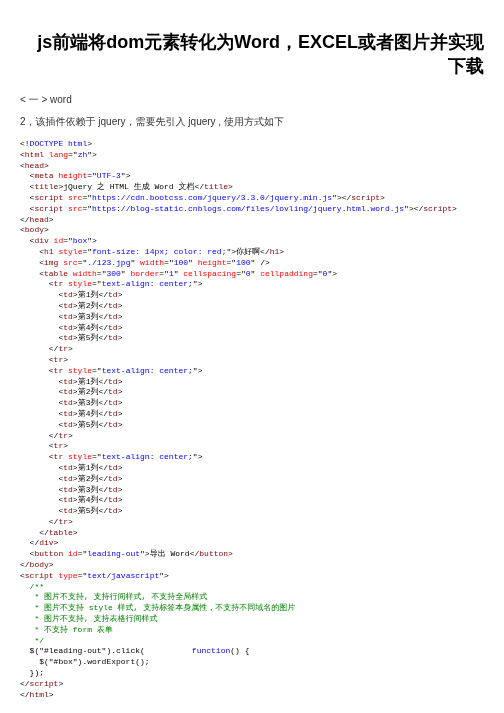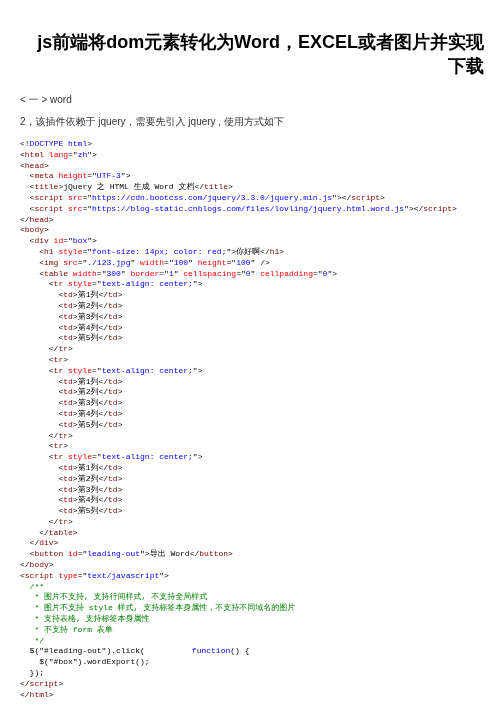--- a/index.html
+++ b/index.html
@@ -92,21 +92,21 @@
 <span class="c-punct">        &lt;</span><span class="c-tag">td</span><span class="c-punct">&gt;</span><span class="c-text">第5列</span><span class="c-punct">&lt;/</span><span class="c-tag">td</span><span class="c-punct">&gt;</span>
 <span class="c-punct">      &lt;/</span><span class="c-tag">tr</span><span class="c-punct">&gt;</span>
 <span class="c-punct">    &lt;/</span><span class="c-tag">table</span><span class="c-punct">&gt;</span>
 <span class="c-punct">  &lt;/</span><span class="c-tag">div</span><span class="c-punct">&gt;</span>
 <span class="c-punct">  &lt;</span><span class="c-tag">button </span><span class="c-attr">id</span><span class="c-punct">="</span><span class="c-val">leading-out</span><span class="c-punct">"&gt;</span><span class="c-text">导出 Word</span><span class="c-punct">&lt;/</span><span class="c-tag">button</span><span class="c-punct">&gt;</span>
 <span class="c-punct">&lt;/</span><span class="c-tag">body</span><span class="c-punct">&gt;</span>
 <span class="c-punct">&lt;</span><span class="c-tag">script </span><span class="c-attr">type</span><span class="c-punct">="</span><span class="c-val">text/javascript</span><span class="c-punct">"&gt;</span>
 <span class="c-comment">  /**</span>
 <span class="c-comment">   * 图片不支持, 支持行间样式, 不支持全局样式</span>
 <span class="c-comment">   * 图片不支持 style 样式, 支持标签本身属性，不支持不同域名的图片</span>
-<span class="c-comment">   * 支持表格, 支持标签本身属性</span>
+<span class="c-comment">   * 图片不支持, 支持表格行间样式</span>
 <span class="c-comment">   * 不支持 form 表单</span>
 <span class="c-comment">   */</span>
 <span class="c-text">  $("#leading-out").click(</span><span class="c-keyword">function</span><span class="c-text">() {</span>
 <span class="c-text">    $("#box").wordExport();</span>
 <span class="c-text">  });</span>
 <span class="c-punct">&lt;/</span><span class="c-tag">script</span><span class="c-punct">&gt;</span>
 <span class="c-punct">&lt;/</span><span class="c-tag">html</span><span class="c-punct">&gt;</span></pre>
 
 <div class="desc" style="margin-top:12px;">3，效果，可能会有些许偏差</div>
 

